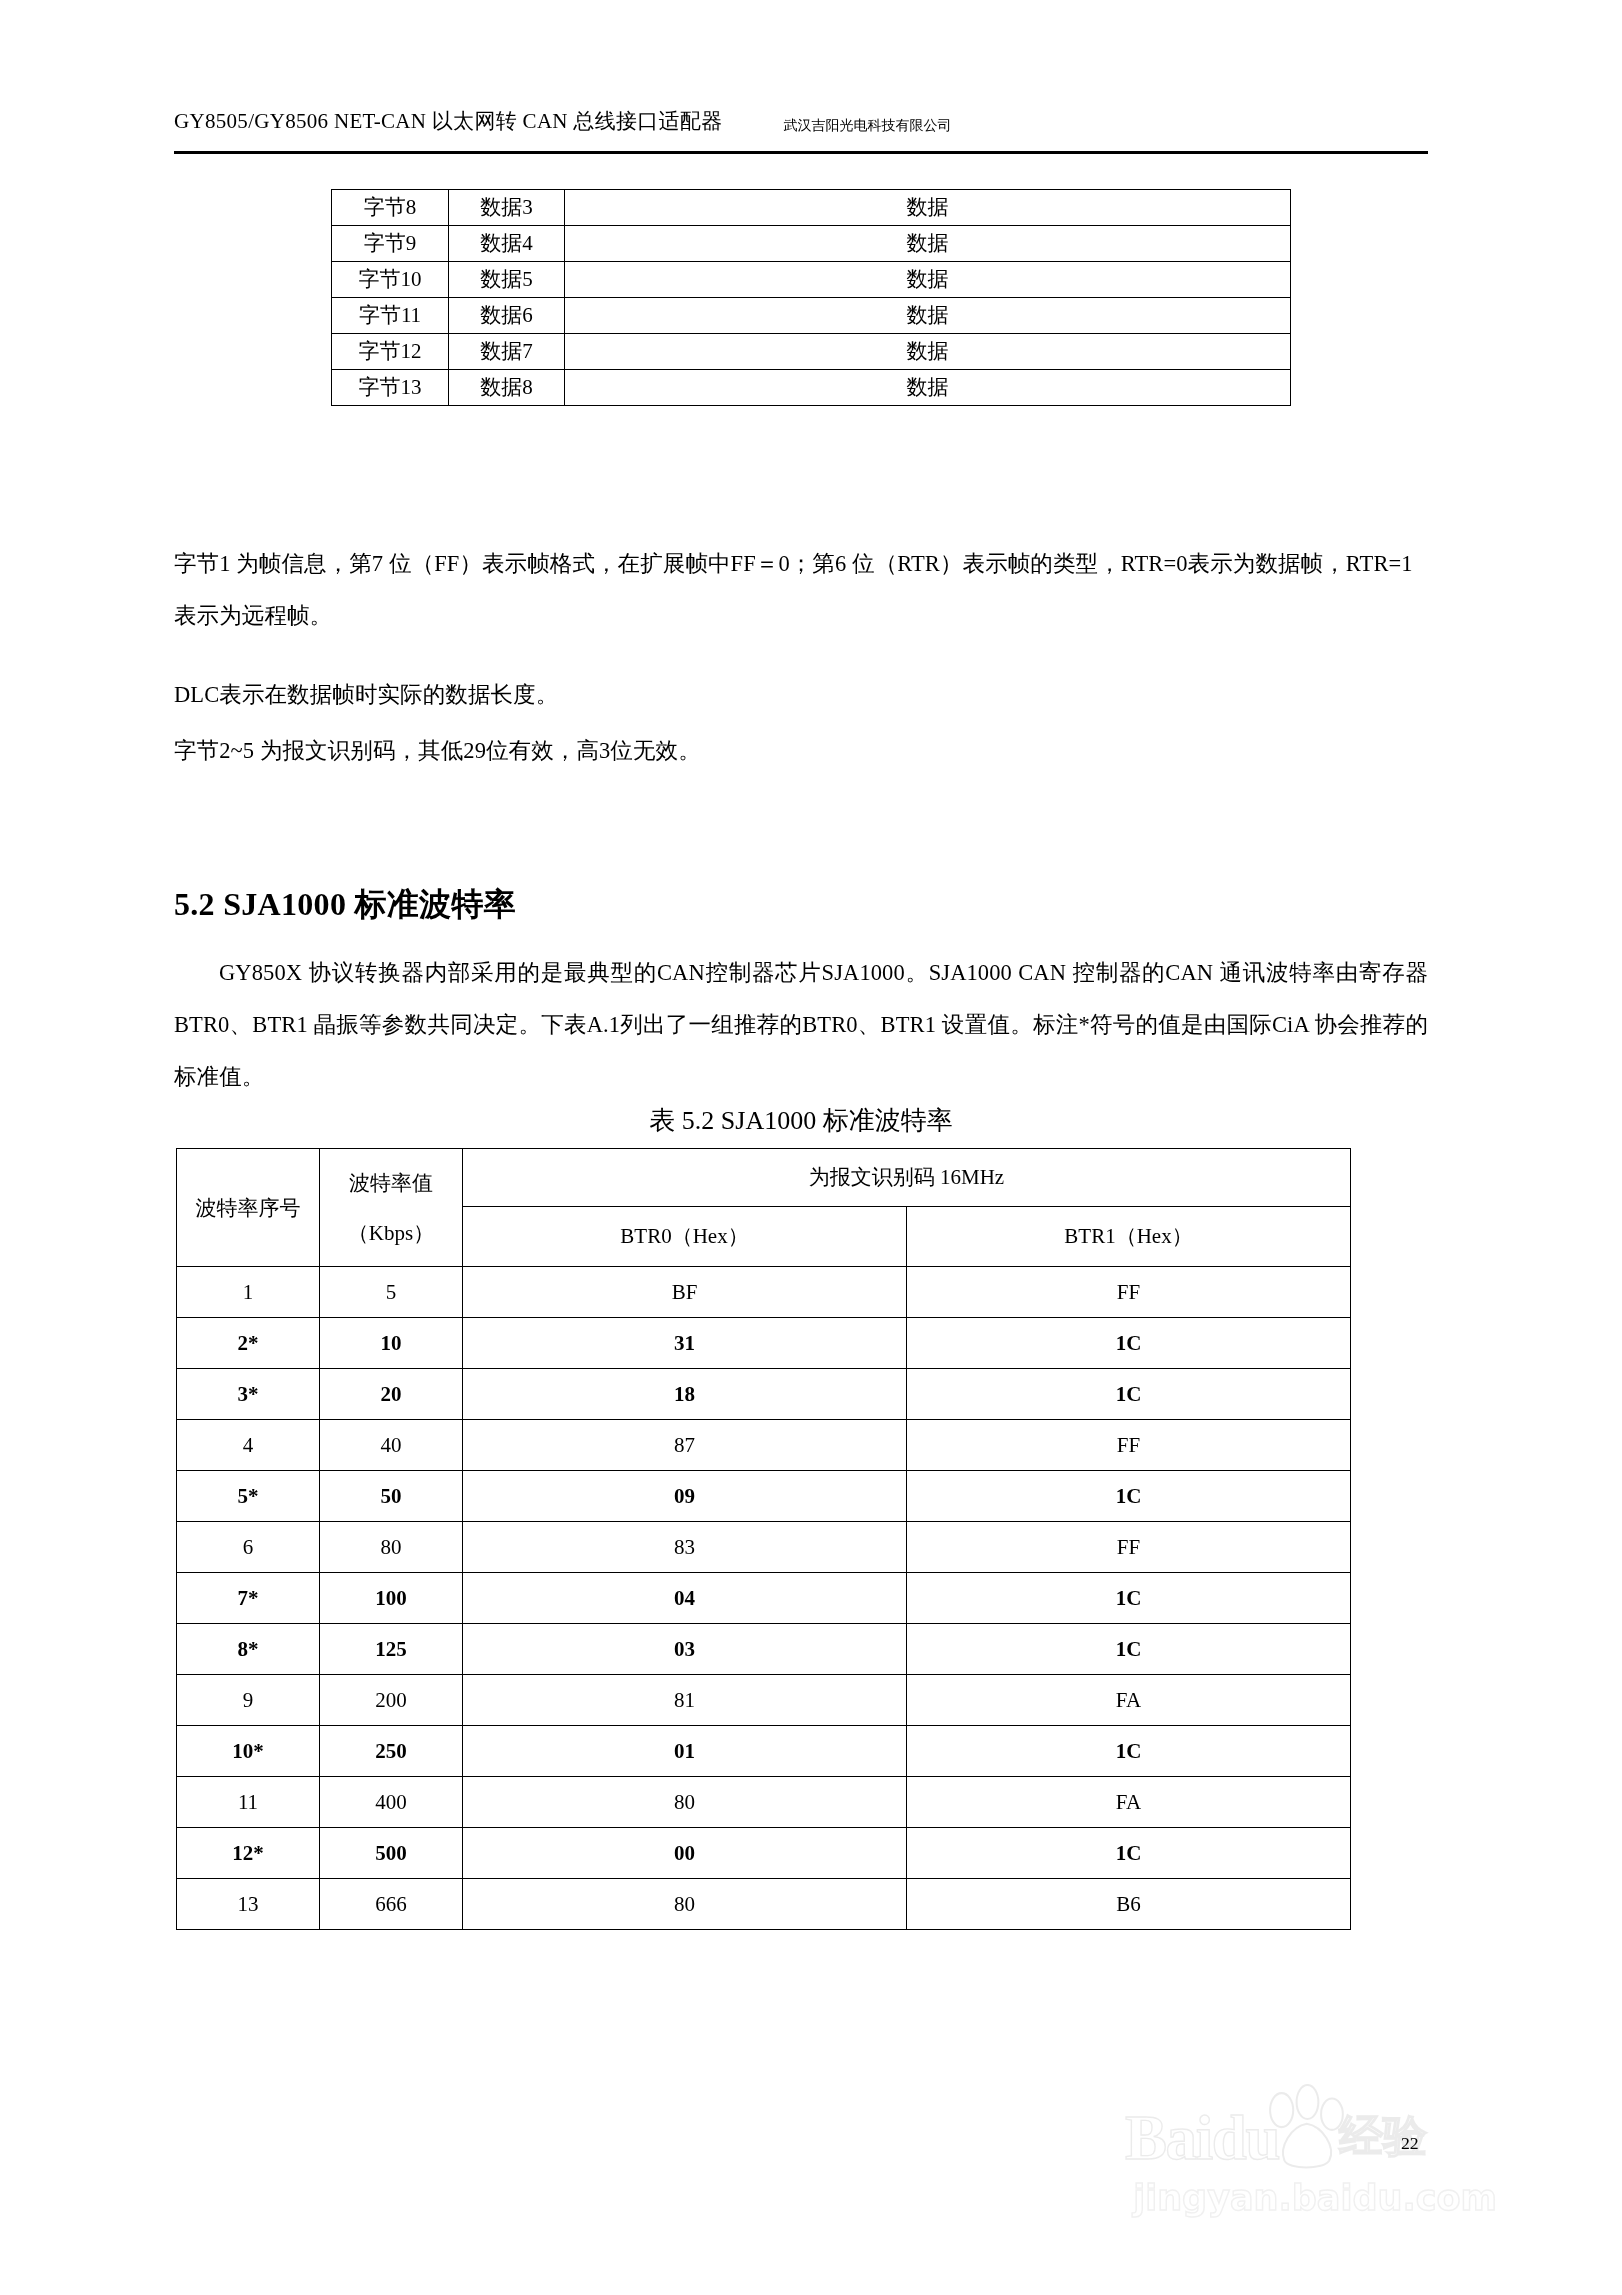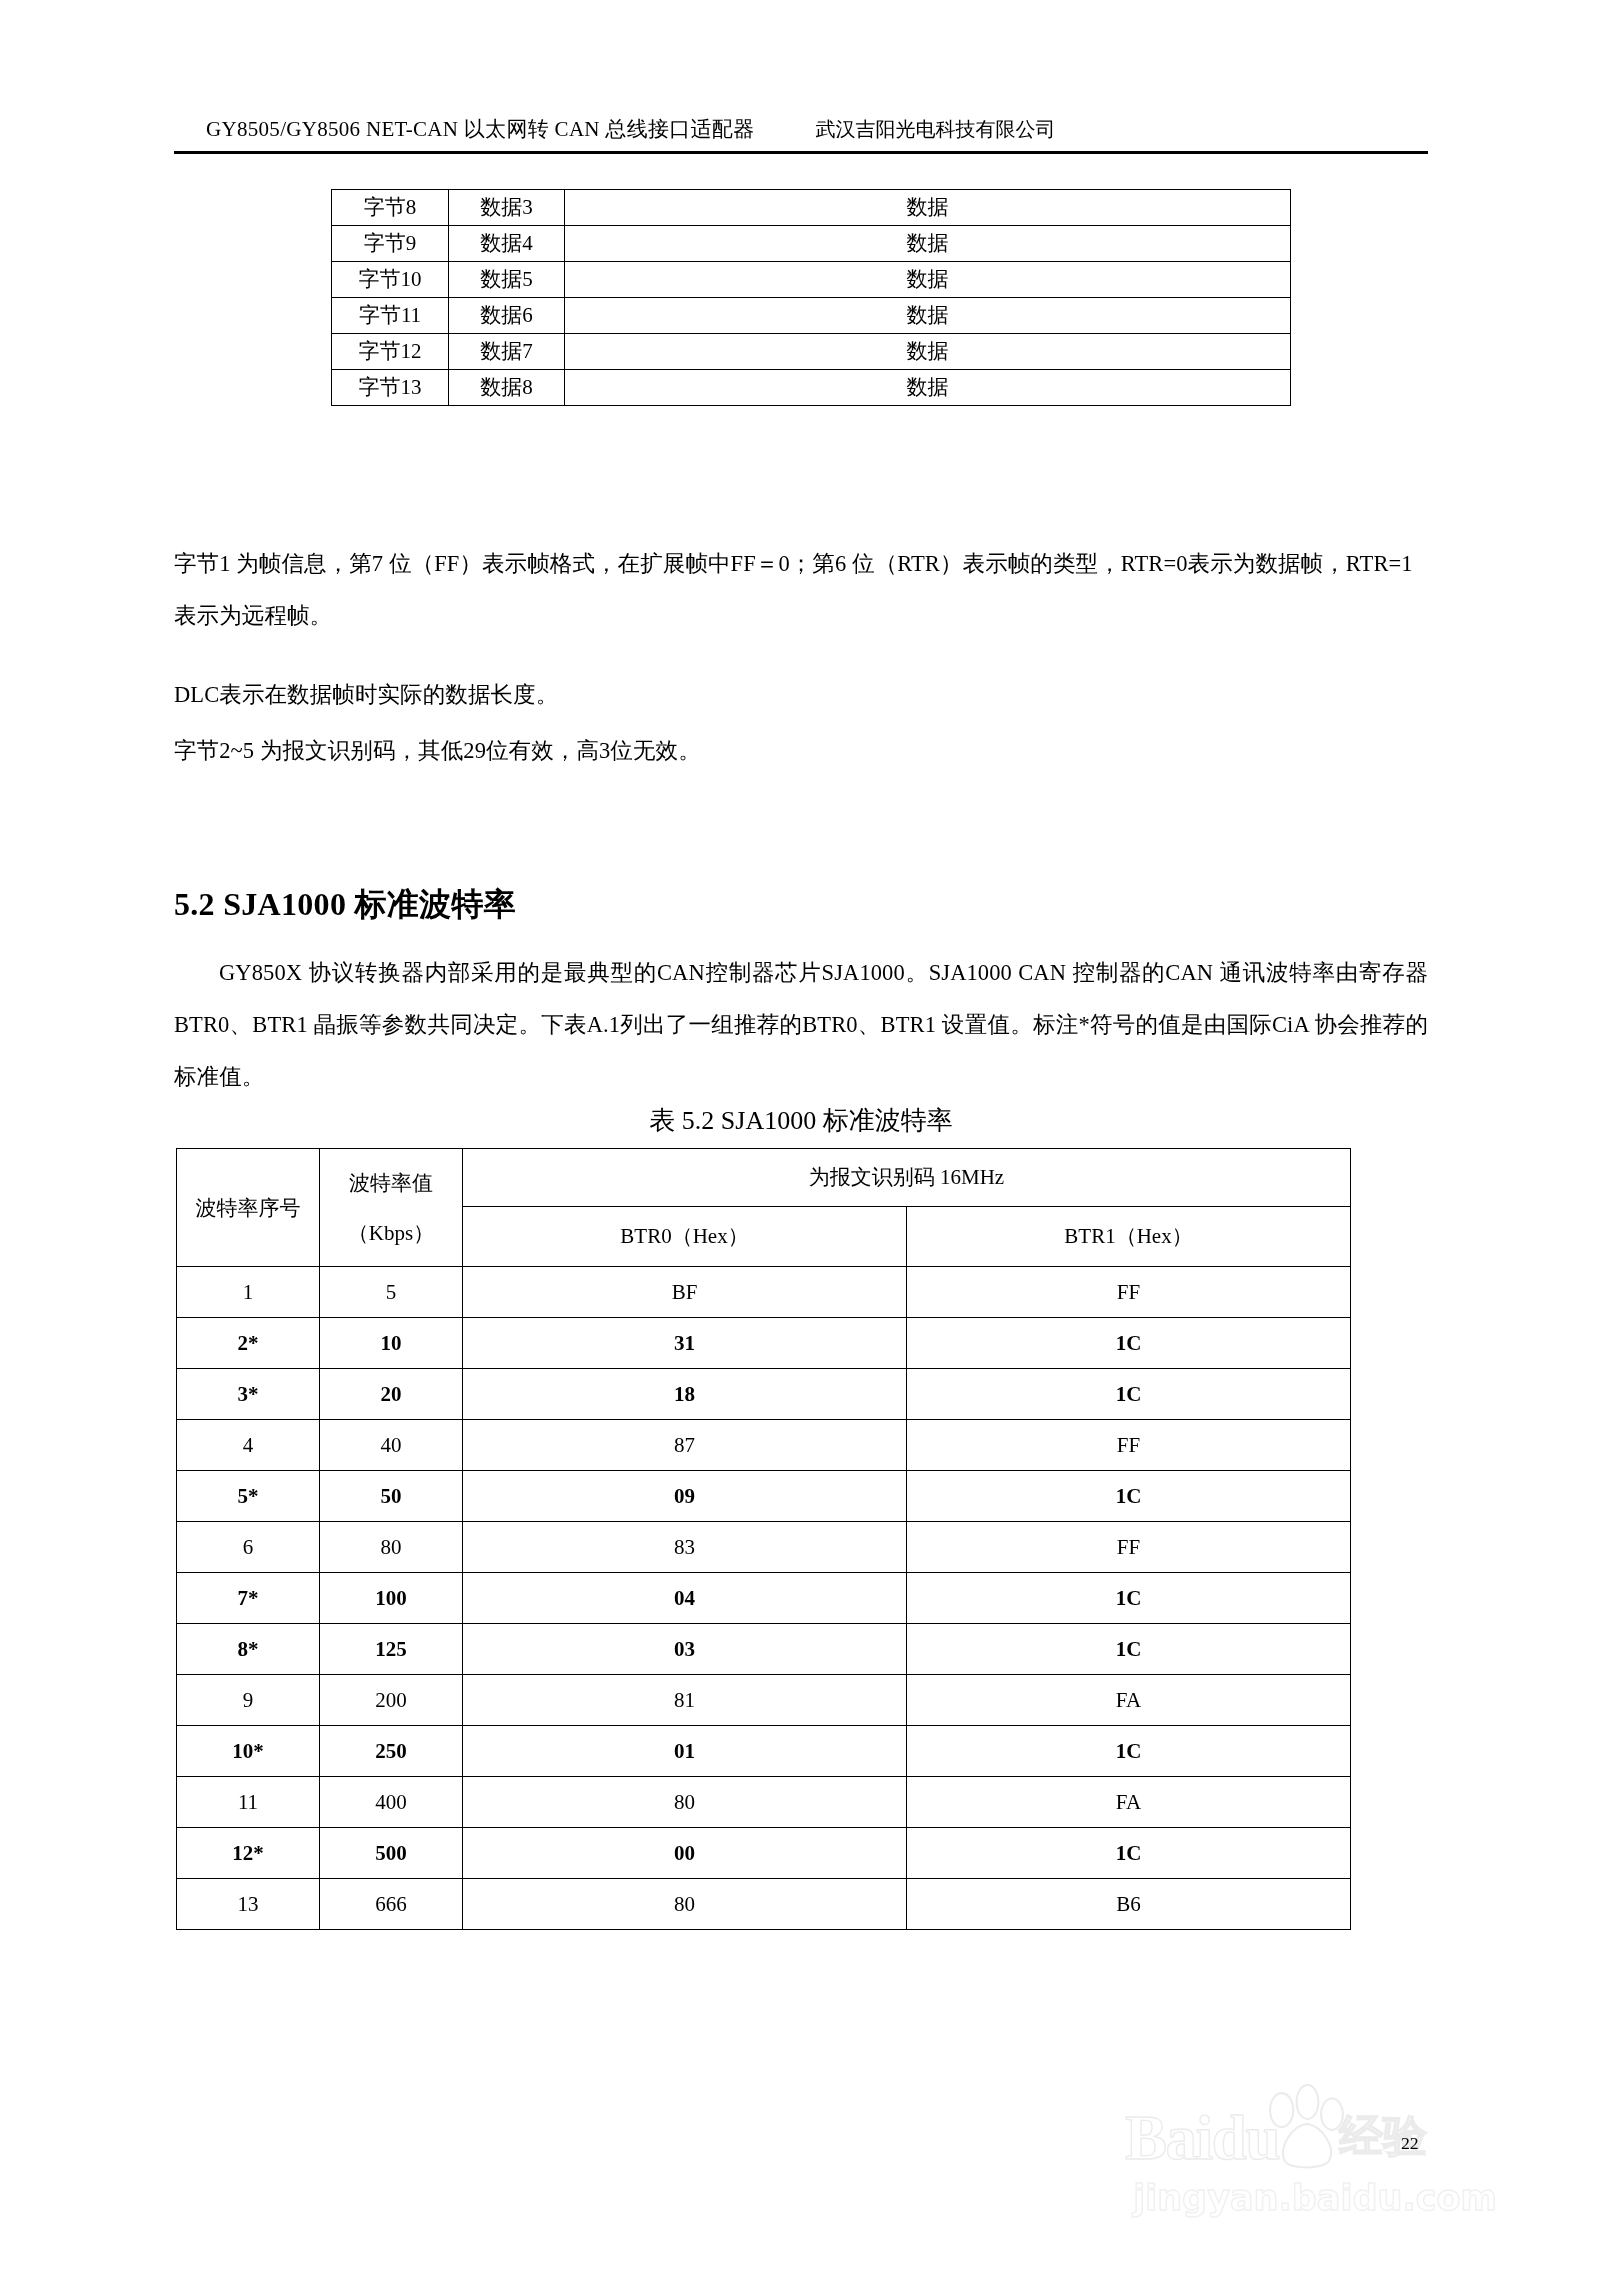--- a/index.html
+++ b/index.html
@@ -21,34 +21,33 @@
     left: 0; top: 0;
     width: 1622px;
     height: 2295px;
     background: #ffffff;
   }
 
   
   .doc-header {
     position: absolute;
     left: 174px;
-    top: 106px;
+    top: 98px;
     width: 1254px;
     height: 37px;
     display: flex;
     align-items: flex-end;
-    margin-left: 32px;
   }
   .doc-header .hdr-left {
     font-size: 21px;
     letter-spacing: 0.3px;
     white-space: nowrap;
   }
   .doc-header .hdr-right {
-    font-size: 20px;
+    font-size: 14px;
     margin-left: 61px;
     white-space: nowrap;
   }
   .doc-header-rule {
     position: absolute;
     left: 174px;
     top: 151px;
     width: 1254px;
     height: 3.4px;
     background: #000000;

